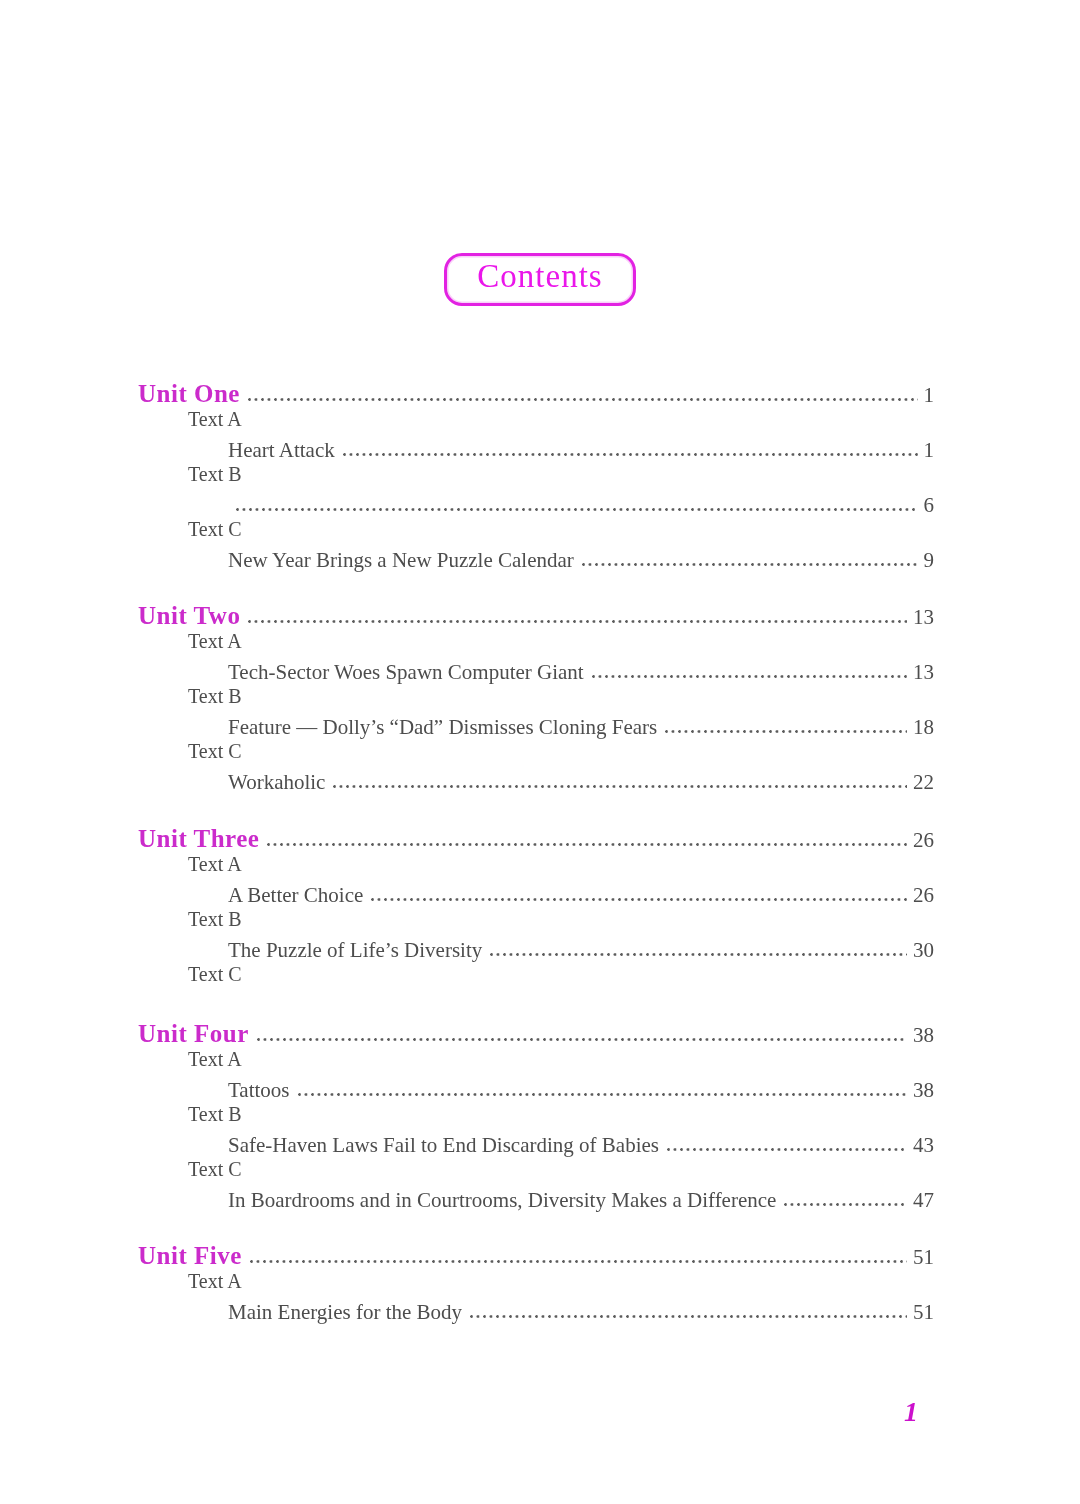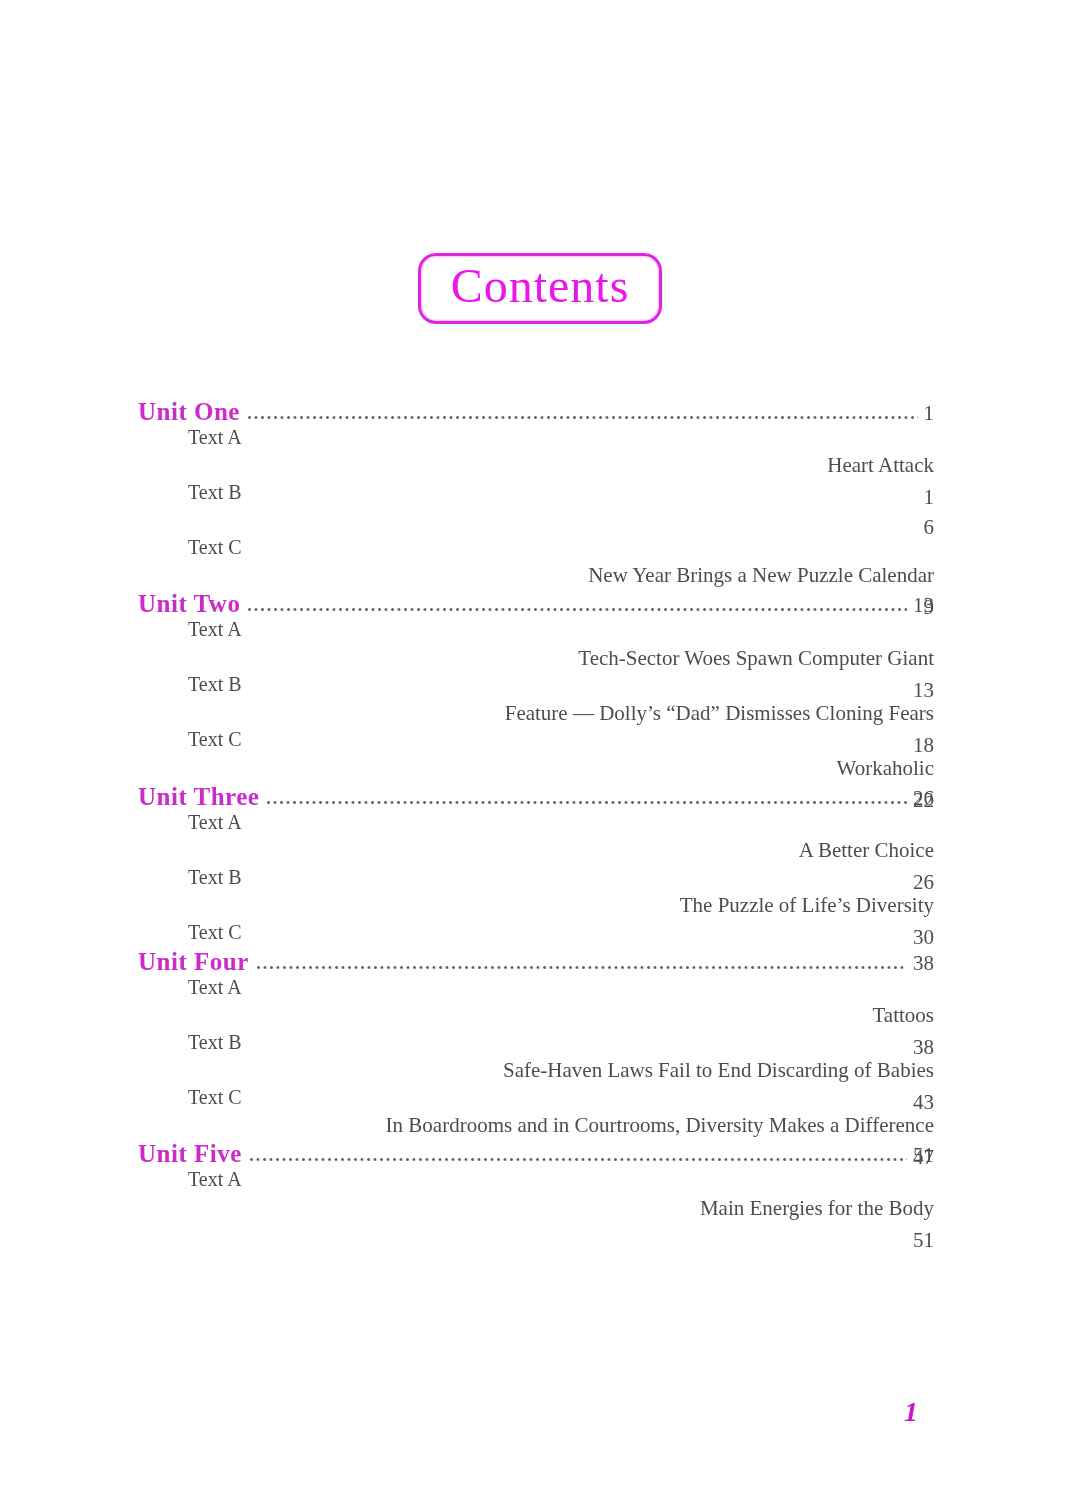--- a/index.html
+++ b/index.html
@@ -22,30 +22,30 @@
     text-align: center;
   }
   .contents-box {
     display: inline-block;
     border: 3px solid #e222e2;
     border-radius: 18px;
     padding: 2px 30px 8px 30px;
     box-shadow: inset 0 0 0 1.5px #f9d2f9;
   }
   .contents-title {
-    font-size: 48px;
+    font-size: 33px;
     color: #ea16ea;
     letter-spacing: 1px;
   }
   .toc {
     margin-top: 74px;
     padding-left: 138px;
     padding-right: 146px;
   }
-  .unit-block { }
+  .unit-block { margin-top: 30px; }
   .unit-block:first-child { margin-top: 0; }
   .row {
     display: flex;
     align-items: flex-end;
     height: 27.5px;
     font-size: 21px;
   }
   .unit-row .unit-label {
     font-size: 25px;
     font-weight: bold;
@@ -66,21 +66,21 @@
     font-size: 21px;
     color: #4d4d4d;
     white-space: nowrap;
   }
   .section-label {
     height: 27.5px;
     font-size: 20px;
     padding-left: 50px;
     color: #4d4d4d;
   }
-  .entry-row { padding-left: 90px; flex-direction: column; }
+  .entry-row { padding-left: 90px; }
   .entry-title { white-space: nowrap; color: #4d4d4d; }
   .folio {
     position: absolute;
     top: 1396px;
     right: 162px;
     font-size: 28px;
     font-weight: bold;
     font-style: italic;
     color: #cc11cc;
   }

